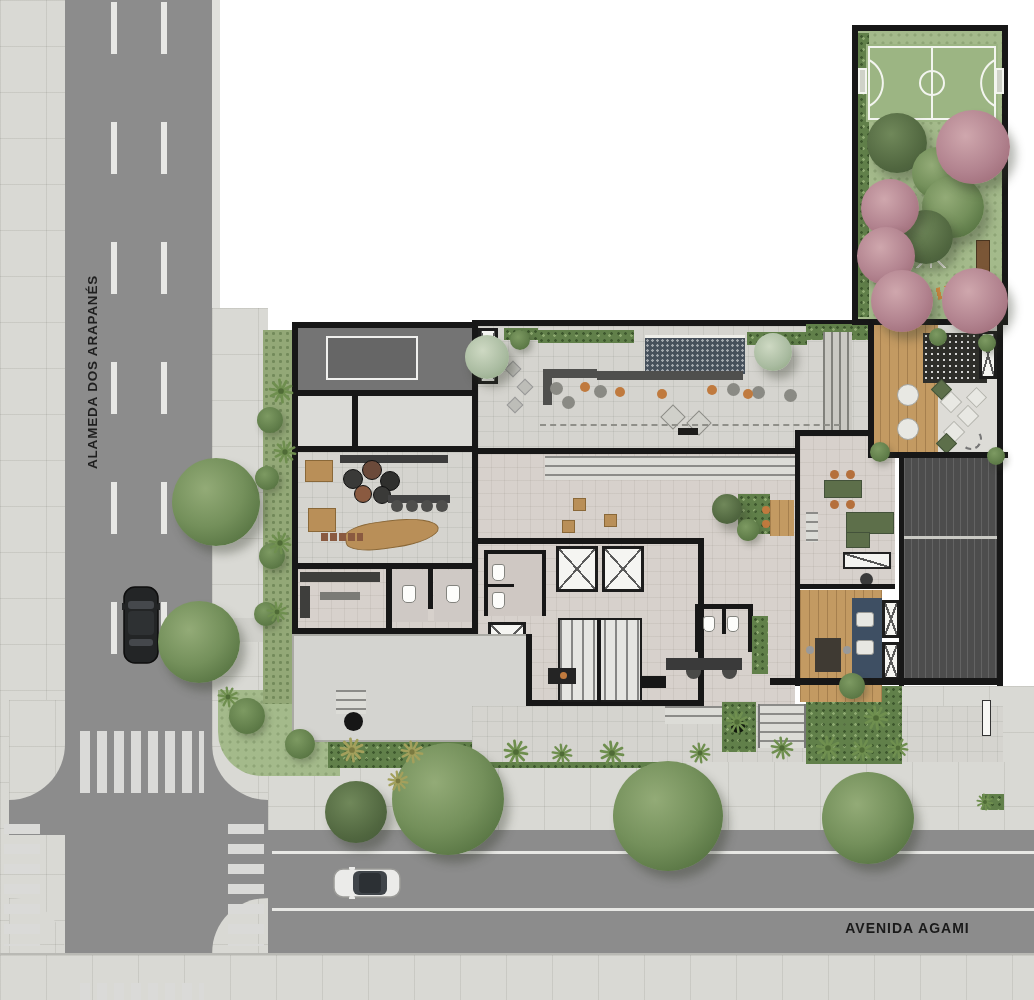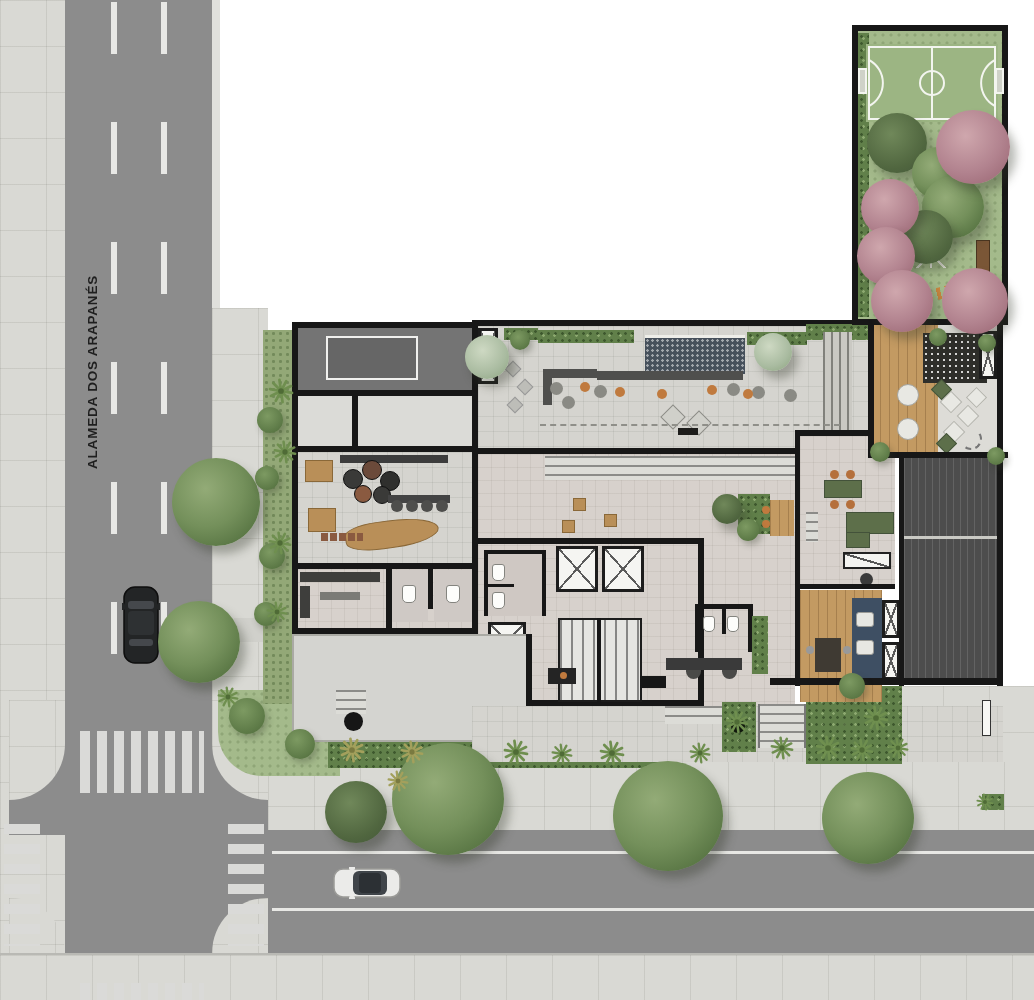--- a/index.html
+++ b/index.html
@@ -286,20 +286,21 @@
   <div class="a" style="left:858px;top:68px;width:9px;height:26px;background:#cfd2c8;border:2px solid #f3f5ef;box-sizing:border-box;"></div>
   <div class="a" style="left:995px;top:68px;width:9px;height:26px;background:#cfd2c8;border:2px solid #f3f5ef;box-sizing:border-box;"></div>
   <div class="a" style="left:976px;top:240px;width:12px;height:30px;background:#7a5636;border:1px solid #4a3520;"></div>
   <div class="a" style="left:916px;top:240px;width:30px;height:28px;background-image:
       linear-gradient(45deg,transparent calc(50% - 1px),#e9e9e0 calc(50% - 1px) calc(50% + 1px),transparent calc(50% + 1px)),
       linear-gradient(135deg,transparent calc(50% - 1px),#e9e9e0 calc(50% - 1px) calc(50% + 1px),transparent calc(50% + 1px)),
       linear-gradient(90deg,transparent calc(50% - 1px),#e9e9e0 calc(50% - 1px) calc(50% + 1px),transparent calc(50% + 1px));"></div>
   <div class="a" style="left:910px;top:288px;width:54px;height:12px;transform:rotate(-14deg);background:repeating-linear-gradient(90deg,#c9863f 0 4px,transparent 4px 9px);"></div>
 
   <div class="a vlabel" style="left:-21px;top:363px;width:230px;height:18px;">ALAMEDA DOS ARAPANÉS</div>
+  <div class="a hlabel" style="left:800px;top:920px;width:215px;height:20px;">AVENIDA AGAMI</div>
 
   <svg class="a" style="left:122px;top:585px;" width="38" height="80" viewBox="0 0 38 80">
     <rect x="2" y="2" width="34" height="76" rx="11" fill="#232526" stroke="#0e0e0e" stroke-width="1.5"></rect>
     <rect x="6" y="16" width="26" height="8" rx="3" fill="#45484c"></rect>
     <rect x="6" y="26" width="26" height="24" rx="4" fill="#2e3133"></rect>
     <rect x="7" y="54" width="24" height="7" rx="3" fill="#45484c"></rect>
     <rect x="-1" y="18" width="4" height="7" rx="1.5" fill="#232526"></rect>
     <rect x="35" y="18" width="4" height="7" rx="1.5" fill="#232526"></rect>
   </svg>
   <svg class="a" style="left:333px;top:867px;" width="68" height="32" viewBox="0 0 68 32">

